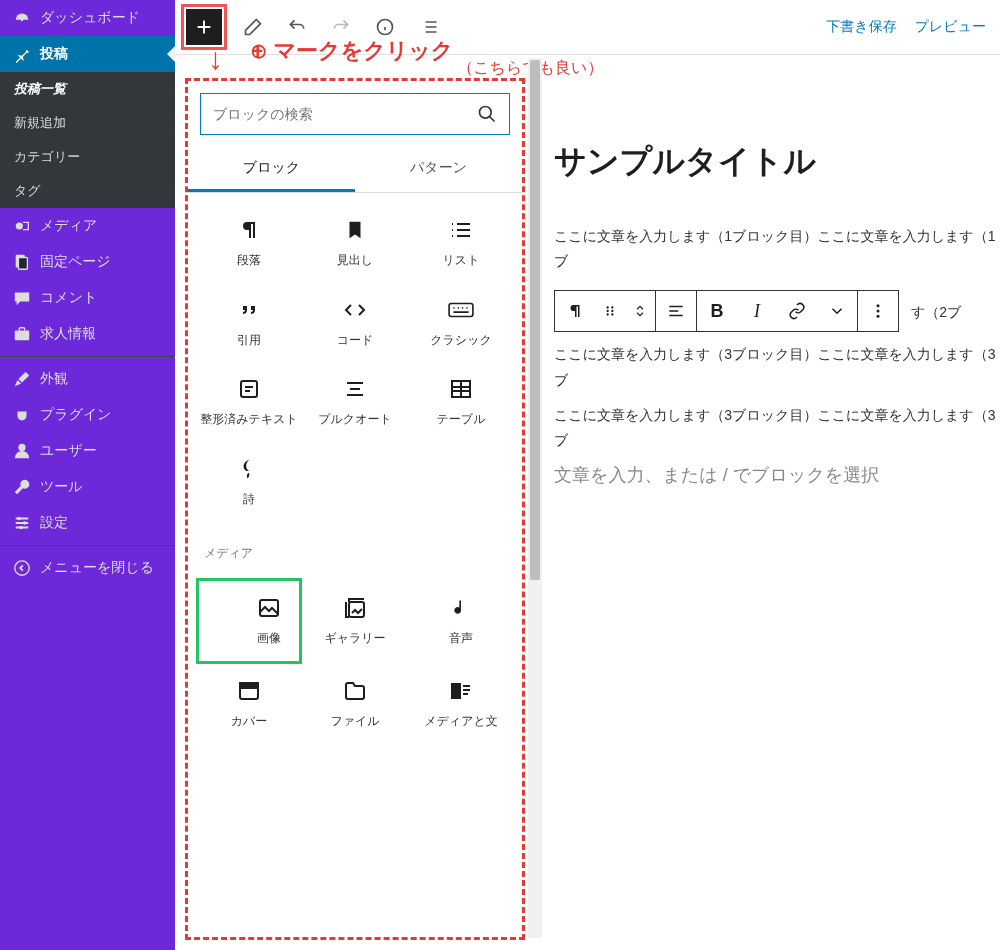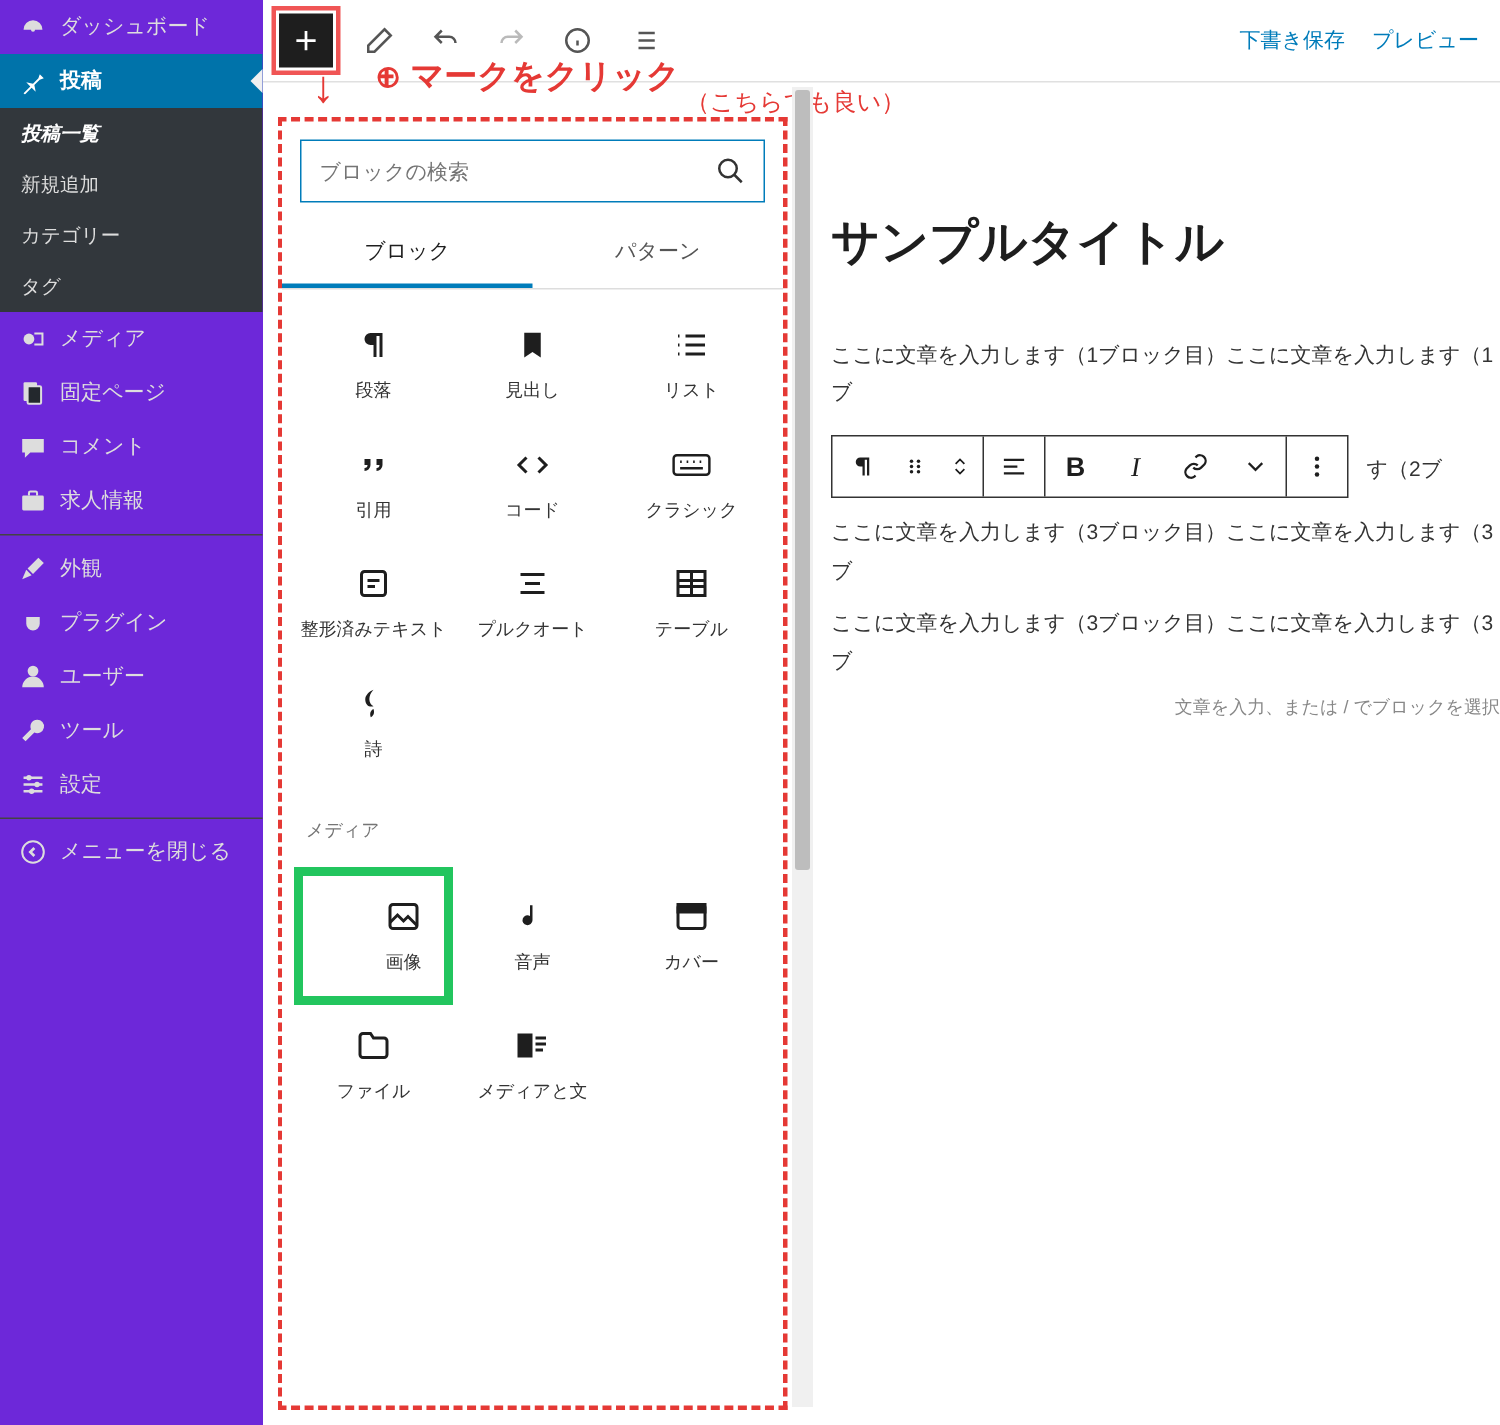--- a/index.html
+++ b/index.html
@@ -31,34 +31,34 @@
 .search-box { border: 1px solid #007cba; display: flex; padding: 10px 12px; }
 .search-box input { border: none; outline: none; flex: 1; font-size: 14px; color: #555; }
 .tabs { display: flex; border-bottom: 1px solid #ddd; }
 .tab { flex: 1; text-align: center; padding: 12px 0; cursor: pointer; color: #555; font-size: 14px; }
 .tab.active { border-bottom: 3px solid #007cba; color: #1e1e1e; font-weight: 500; }
 .section-label { padding: 14px 16px 6px; color: #757575; font-size: 12px; }
 .block-grid { display: grid; grid-template-columns: repeat(3, 1fr); gap: 0; padding: 10px 8px; }
 .block-item { display: flex; flex-direction: column; align-items: center; justify-content: center; padding: 14px 4px; cursor: pointer; }
 .block-item .bicon { width: 26px; height: 26px; display: flex; align-items: center; justify-content: center; color: #1e1e1e; margin-bottom: 10px; }
 .block-item .blabel { font-size: 12px; color: #333; text-align: center; line-height: 1.3; }
-.block-item.highlighted { border: 6px solid #22c55e; padding-left: 44px; }
+.block-item.highlighted { border: 3px solid #22c55e; padding-left: 44px; }
 
 .scrollbar { position: fixed; left: 528px; top: 58px; width: 14px; height: 880px; background: #f0f0f0; }
 .scrollbar .thumb { position: absolute; left: 2px; top: 2px; width: 10px; height: 520px; background: #bdbdbd; border-radius: 2px; }
 
 .editor { position: fixed; left: 554px; top: 140px; right: 0; }
 .title { font-size: 32px; font-weight: 700; color: #1e1e1e; margin-bottom: 40px; }
 .para { font-size: 14px; color: #333; line-height: 1.8; margin-bottom: 10px; }
 .block-toolbar { display: inline-flex; border: 1px solid #333; background: #fff; height: 42px; margin: 6px 0 10px; }
 .bt-group { display: flex; align-items: center; border-right: 1px solid #333; }
 .bt-btn { width: 40px; height: 40px; display: flex; align-items: center; justify-content: center; cursor: pointer; color: #1e1e1e; }
 .bt-btn.narrow { width: 30px; }
 .after-toolbar { display: inline; font-size: 14px; color: #333; margin-left: 12px; vertical-align: middle; }
-.placeholder { color: #888; font-size: 12px; margin-top: 4px; text-align: right; }
+.placeholder { color: #888; font-size: 18px; margin-top: 4px; }
 
 svg { display: block; }
 </style>
 </head>
 <body>
 
 <div class="sidebar">
   <div class="sidebar-item">
     <span class="icon">
         <svg width="18" height="18" viewBox="0 0 20 20" fill="currentColor">
@@ -326,20 +326,30 @@
   <div class="section-label">メディア</div>
   <div class="block-grid" id="grid-media">
       <div class="block-item highlighted">
         <div class="bicon">
           <svg width="24" height="24" viewBox="0 0 24 24" fill="none" stroke="currentColor" stroke-width="2">
             <rect x="3" y="4" width="18" height="16" rx="2"></rect>
             <path d="M3 16l5-5 4 4 3-3 6 6"></path>
           </svg>
         </div>
         <div class="blabel">画像</div>
+      </div>
+      <div class="block-item">
+        <div class="bicon">
+          <svg width="24" height="24" viewBox="0 0 24 24" fill="none" stroke="currentColor" stroke-width="2">
+            <rect x="6" y="6" width="15" height="15" rx="2"></rect>
+            <path d="M6 6V3h15M3 6v15h3"></path>
+            <path d="M9 17l3-3 3 3 4-4"></path>
+          </svg>
+        </div>
+        <div class="blabel">ギャラリー</div>
       </div>
       <div class="block-item">
         <div class="bicon">
           <svg width="20" height="24" viewBox="0 0 24 24" fill="currentColor">
             <path d="M12 3v12a4 4 0 11-2-3.5V3h2z"></path>
           </svg>
         </div>
         <div class="blabel">音声</div>
       </div>
       <div class="block-item">

